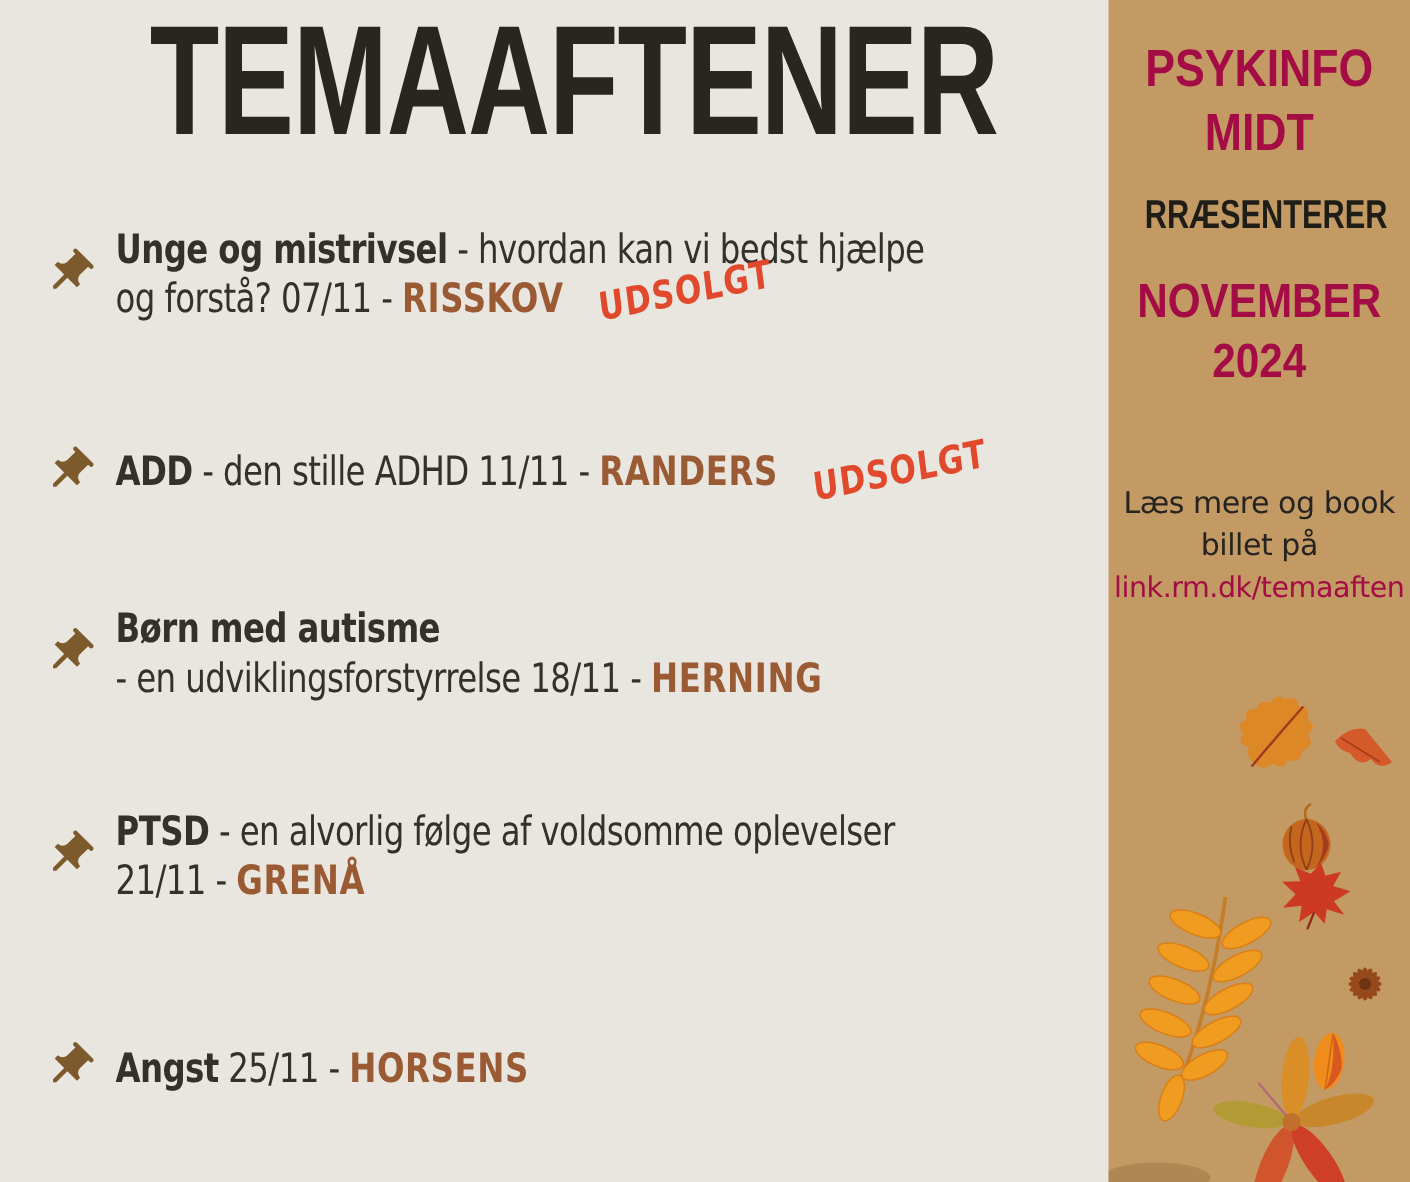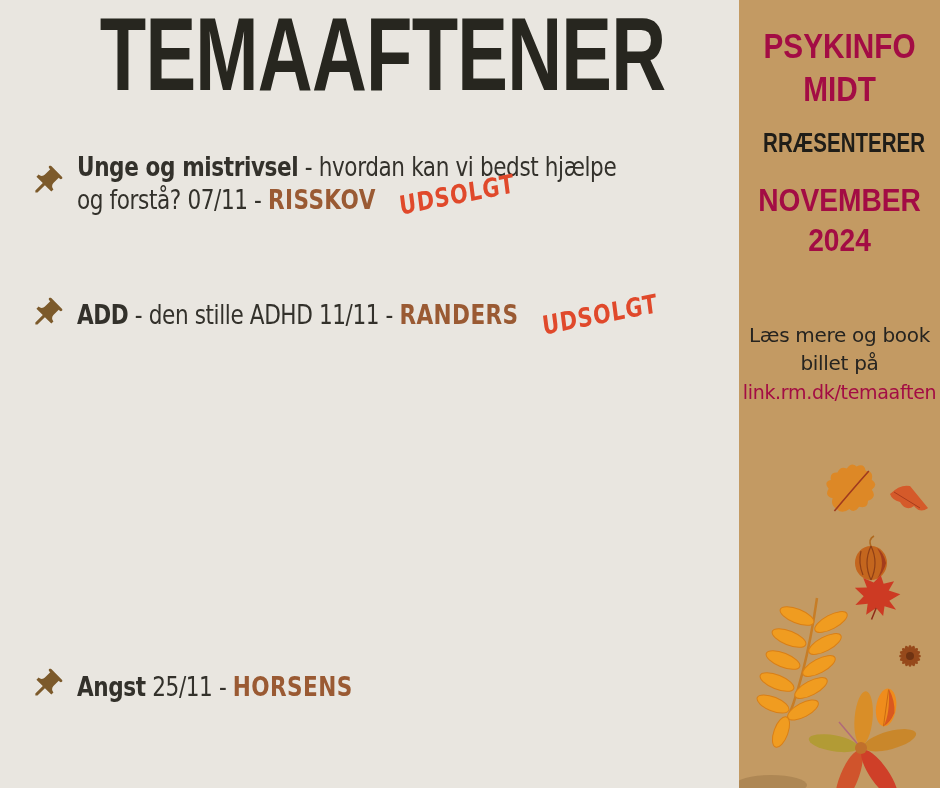--- a/index.html
+++ b/index.html
@@ -67,23 +67,45 @@
       <span class="pin">
         <svg viewBox="0 0 24 24" width="36" height="36">
             <path fill="#7c5a2b" d="M16 9V4h1c.55 0 1-.45 1-1s-.45-1-1-1H7c-.55 0-1 .45-1 1s.45 1 1 1h1v5c0 1.66-1.34 3-3 3v2h5.97v7l1 1 1-1v-7H19v-2c-1.66 0-3-1.34-3-3z"></path>
           </svg>
       </span>
       <div class="event-text">
         <div class="line"><span class="b">ADD</span><span> - den stille ADHD 11/11 - </span><span class="loc">RANDERS</span><span class="soldout low">UDSOLGT</span></div>
       </div>
     </div>
 
-
-
-    <div class="event" style="top:670px">
+    <div class="event" style="top:403px">
+      <span class="pin">
+        <svg viewBox="0 0 24 24" width="36" height="36">
+            <path fill="#7c5a2b" d="M16 9V4h1c.55 0 1-.45 1-1s-.45-1-1-1H7c-.55 0-1 .45-1 1s.45 1 1 1h1v5c0 1.66-1.34 3-3 3v2h5.97v7l1 1 1-1v-7H19v-2c-1.66 0-3-1.34-3-3z"></path>
+          </svg>
+      </span>
+      <div class="event-text">
+        <div class="line"><span class="b">Børn med autisme</span></div>
+        <div class="line"><span>- en udviklingsforstyrrelse 18/11 - </span><span class="loc">HERNING</span></div>
+      </div>
+    </div>
+
+    <div class="event" style="top:538px">
+      <span class="pin">
+        <svg viewBox="0 0 24 24" width="36" height="36">
+            <path fill="#7c5a2b" d="M16 9V4h1c.55 0 1-.45 1-1s-.45-1-1-1H7c-.55 0-1 .45-1 1s.45 1 1 1h1v5c0 1.66-1.34 3-3 3v2h5.97v7l1 1 1-1v-7H19v-2c-1.66 0-3-1.34-3-3z"></path>
+          </svg>
+      </span>
+      <div class="event-text">
+        <div class="line"><span class="b">PTSD</span><span> - en alvorlig følge af voldsomme oplevelser</span></div>
+        <div class="line"><span>21/11 - </span><span class="loc">GRENÅ</span></div>
+      </div>
+    </div>
+
+    <div class="event" style="top:696px">
       <span class="pin">
         <svg viewBox="0 0 24 24" width="36" height="36">
             <path fill="#7c5a2b" d="M16 9V4h1c.55 0 1-.45 1-1s-.45-1-1-1H7c-.55 0-1 .45-1 1s.45 1 1 1h1v5c0 1.66-1.34 3-3 3v2h5.97v7l1 1 1-1v-7H19v-2c-1.66 0-3-1.34-3-3z"></path>
           </svg>
       </span>
       <div class="event-text">
         <div class="line"><span class="b">Angst</span><span> 25/11 - </span><span class="loc">HORSENS</span></div>
       </div>
     </div>
   </div>

